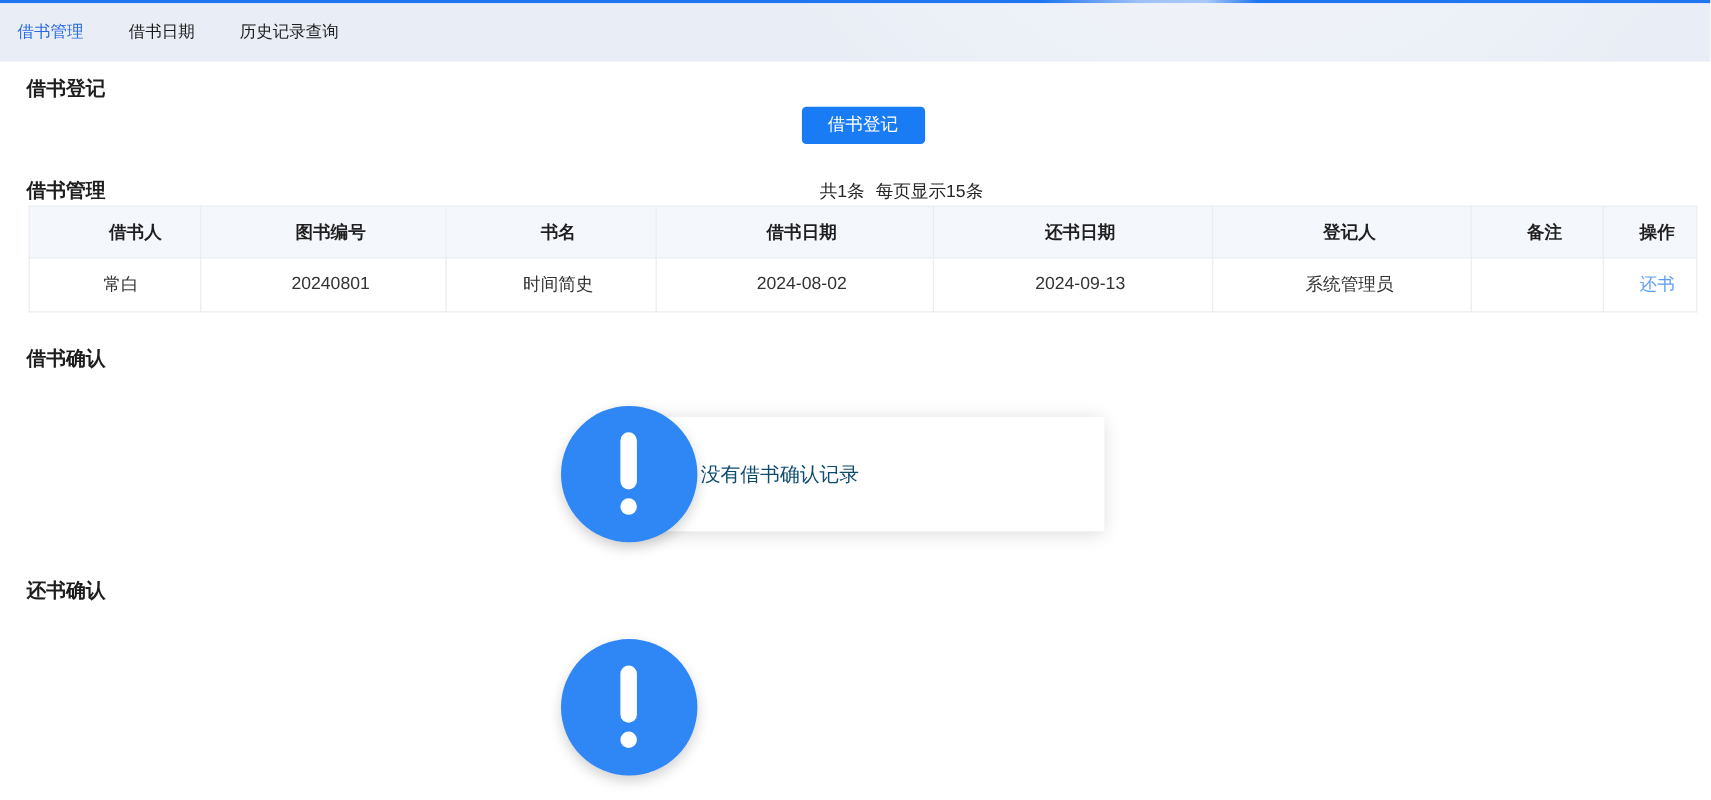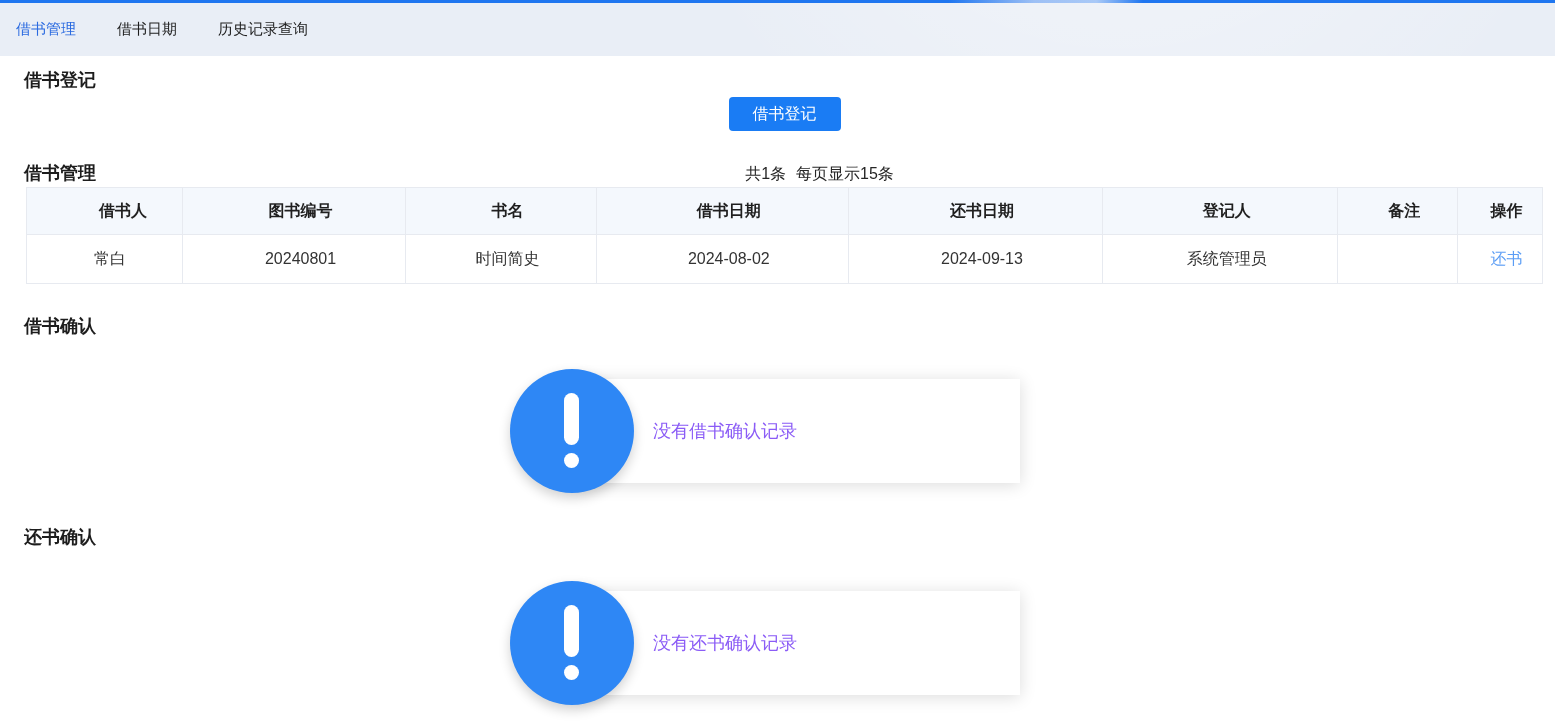--- a/index.html
+++ b/index.html
@@ -122,29 +122,29 @@
   .notice {
     position: relative;
     height: 124px;
     width: 510px;
     margin-left: 486px; 
   }
   .n-borrow { margin-top: 32px; }
   .n-return { margin-top: 33px; }
   .notice-card {
     position: absolute;
-    left: 63px; top: 10px;
+    left: 47px; top: 10px;
     width: 447px; height: 104px;
     background: #ffffff;
     box-shadow: 0 2px 16px rgba(0,0,0,0.14);
     display: flex;
     align-items: center;
     padding-left: 80px;
     font-size: 18px;
-    color: #8b5cf6;
+    color: #0c4a6e;
   }
   .notice-icon {
     position: absolute;
     left: 0; top: 0;
     width: 124px; height: 124px;
     border-radius: 50%;
     background: #2e87f5;
     box-shadow: 0 5px 12px rgba(0,0,0,0.18);
     z-index: 2;
   }
@@ -234,22 +234,19 @@
     </div>
     <div class="notice-icon">
       <div class="excl-bar"></div>
       <div class="excl-dot"></div>
     </div>
   </div>
 
   <h2 class="section-title t-return-confirm">还书确认</h2>
 
   <div class="notice n-return">
-    <div class="notice-card">
-      <span>没有还书确认记录</span>
-    </div>
     <div class="notice-icon">
       <div class="excl-bar"></div>
       <div class="excl-dot"></div>
     </div>
   </div>
 
 </div>
 
 </body></html>

